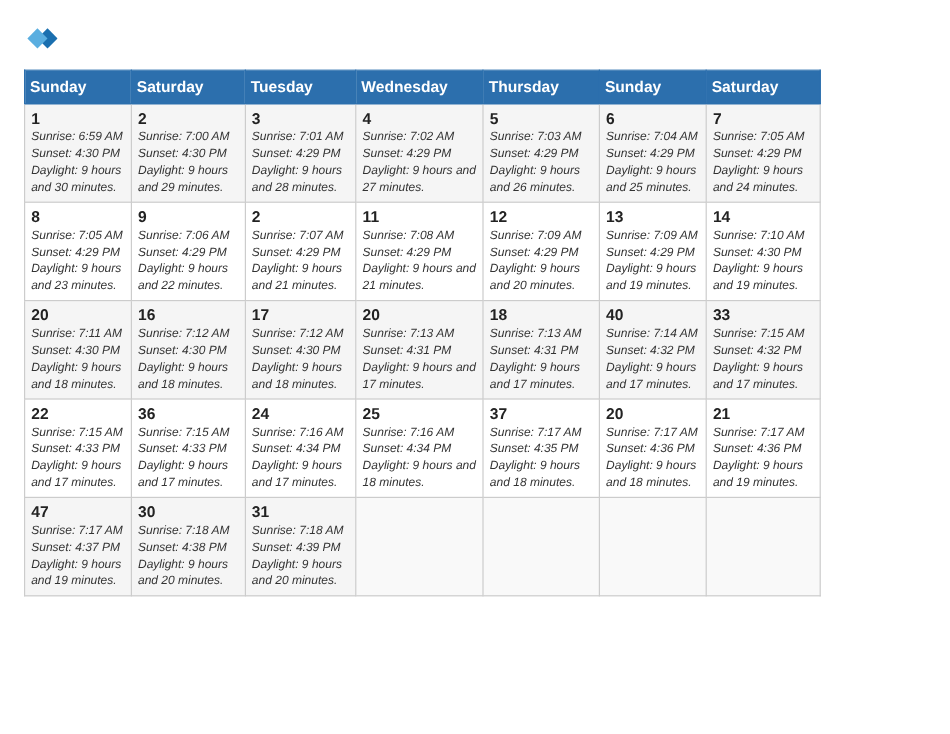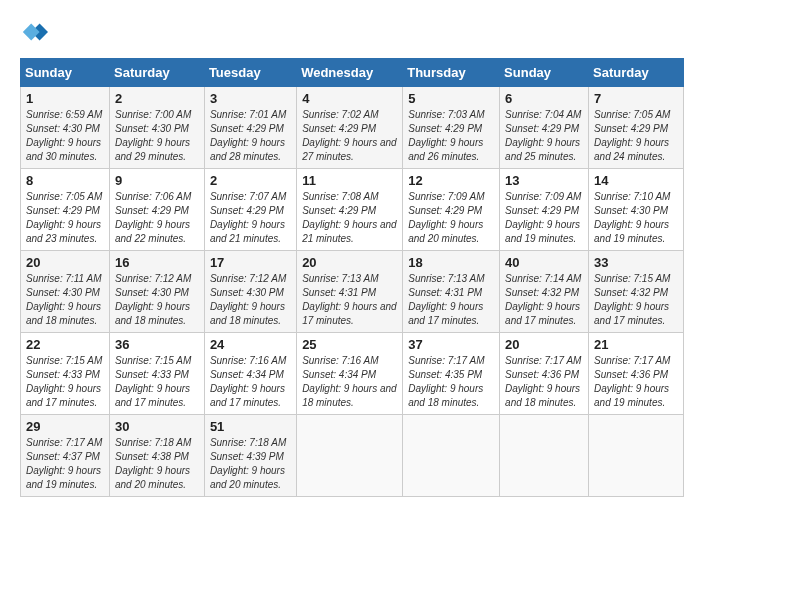--- a/index.html
+++ b/index.html
@@ -241,29 +241,29 @@
             <span class="day-num">20</span>
 <div class="day-info">Sunrise: 7:17 AM<br>Sunset: 4:36 PM<br>Daylight: 9 hours and 18 minutes.</div>
           </td>
           <td>
             <span class="day-num">21</span>
 <div class="day-info">Sunrise: 7:17 AM<br>Sunset: 4:36 PM<br>Daylight: 9 hours and 19 minutes.</div>
           </td>
         </tr>
         <tr>
           <td>
-            <span class="day-num">29</span>
+            <span class="day-num">47</span>
 <div class="day-info">Sunrise: 7:17 AM<br>Sunset: 4:37 PM<br>Daylight: 9 hours and 19 minutes.</div>
           </td>
           <td>
             <span class="day-num">30</span>
 <div class="day-info">Sunrise: 7:18 AM<br>Sunset: 4:38 PM<br>Daylight: 9 hours and 20 minutes.</div>
           </td>
           <td>
-            <span class="day-num">51</span>
+            <span class="day-num">31</span>
 <div class="day-info">Sunrise: 7:18 AM<br>Sunset: 4:39 PM<br>Daylight: 9 hours and 20 minutes.</div>
           </td>
           <td class="empty-cell"></td>
           <td class="empty-cell"></td>
           <td class="empty-cell"></td>
           <td class="empty-cell"></td>
         </tr>
       </tbody>
   </table>
 </div>

